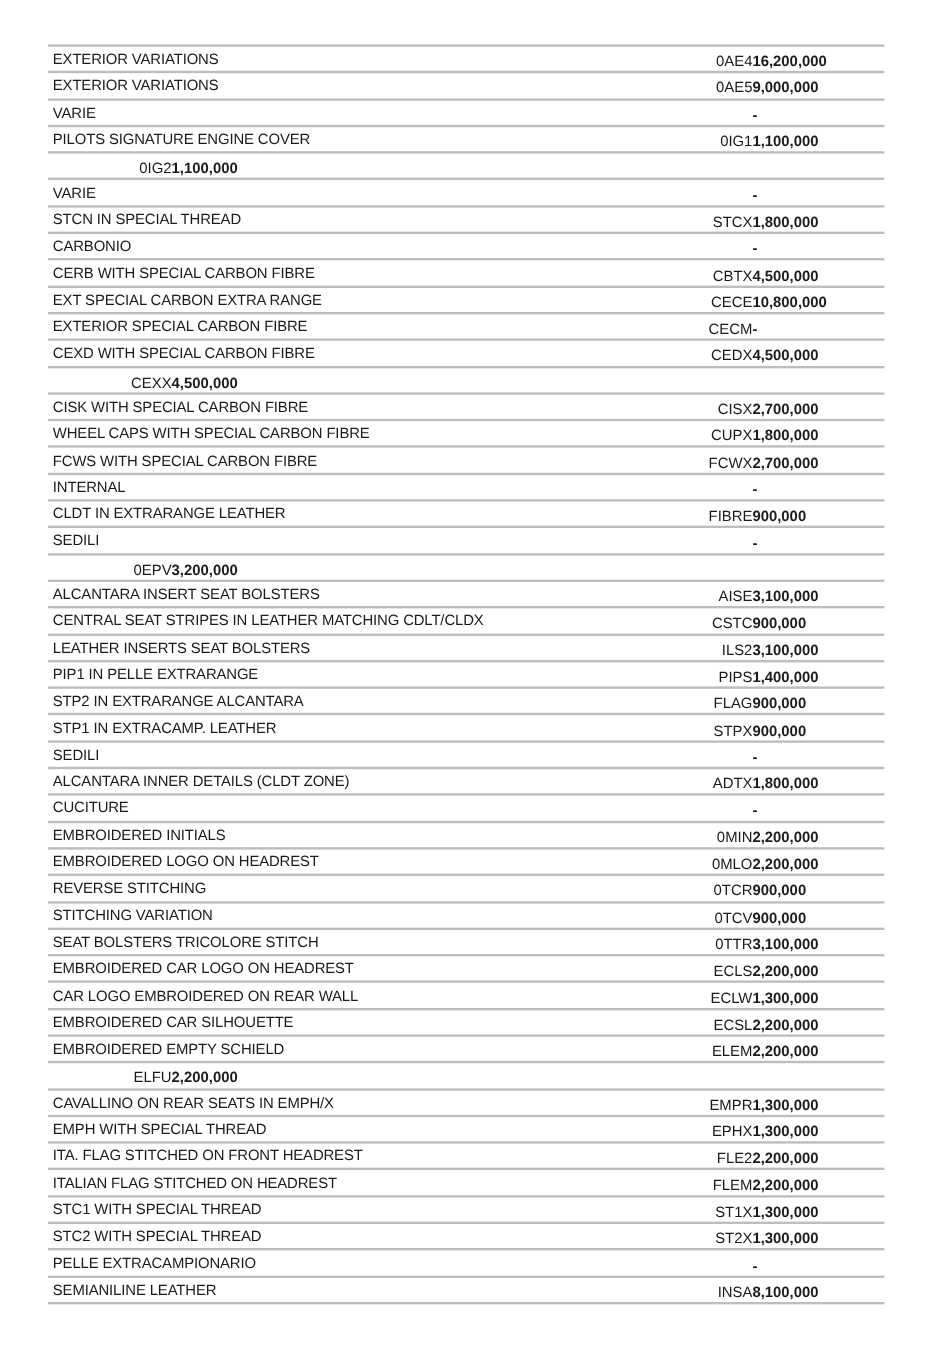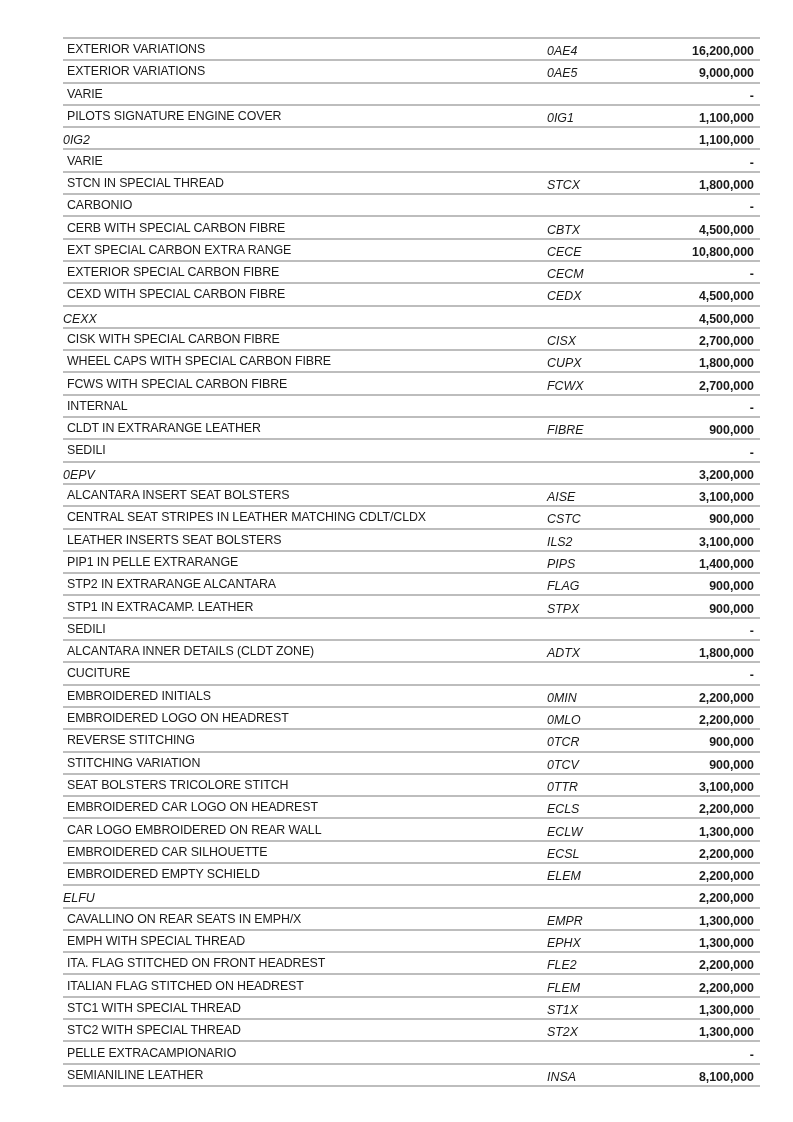--- a/index.html
+++ b/index.html
@@ -10,21 +10,21 @@
     body {
       width: 793px;
       height: 1122px;
       position: relative;
       overflow: hidden;
       font-family: "Liberation Sans", sans-serif;
       color: #1a1a1a;
     }
     .table {
       position: absolute;
-      left: 63px;
+      left: 40px;
       top: 37px;
       width: 697px;
       border-top: 2px solid #bdbdbd;
     }
     .row {
       display: flex;
       align-items: center;
       height: 20.3px;
       border-bottom: 2px solid #bdbdbd;
       box-sizing: content-box;
@@ -33,27 +33,26 @@
     }
     .row .desc {
       flex: 0 0 480px;
       padding-left: 4px;
       white-space: nowrap;
       overflow: hidden;
       letter-spacing: -0.1px;
     }
     .row .code {
       flex: 0 0 103px;
-      text-align: left;
+      text-align: right;
       padding-top: 4px;
-      font-style: italic;
     }
     .row .price {
       flex: 1 1 auto;
-      text-align: right;
+      text-align: left;
       padding-right: 6px;
       font-weight: bold;
       padding-top: 4px;
     }
     .row.section .desc {
       font-weight: normal;
     }
   </style>
 </head>
 <body>

